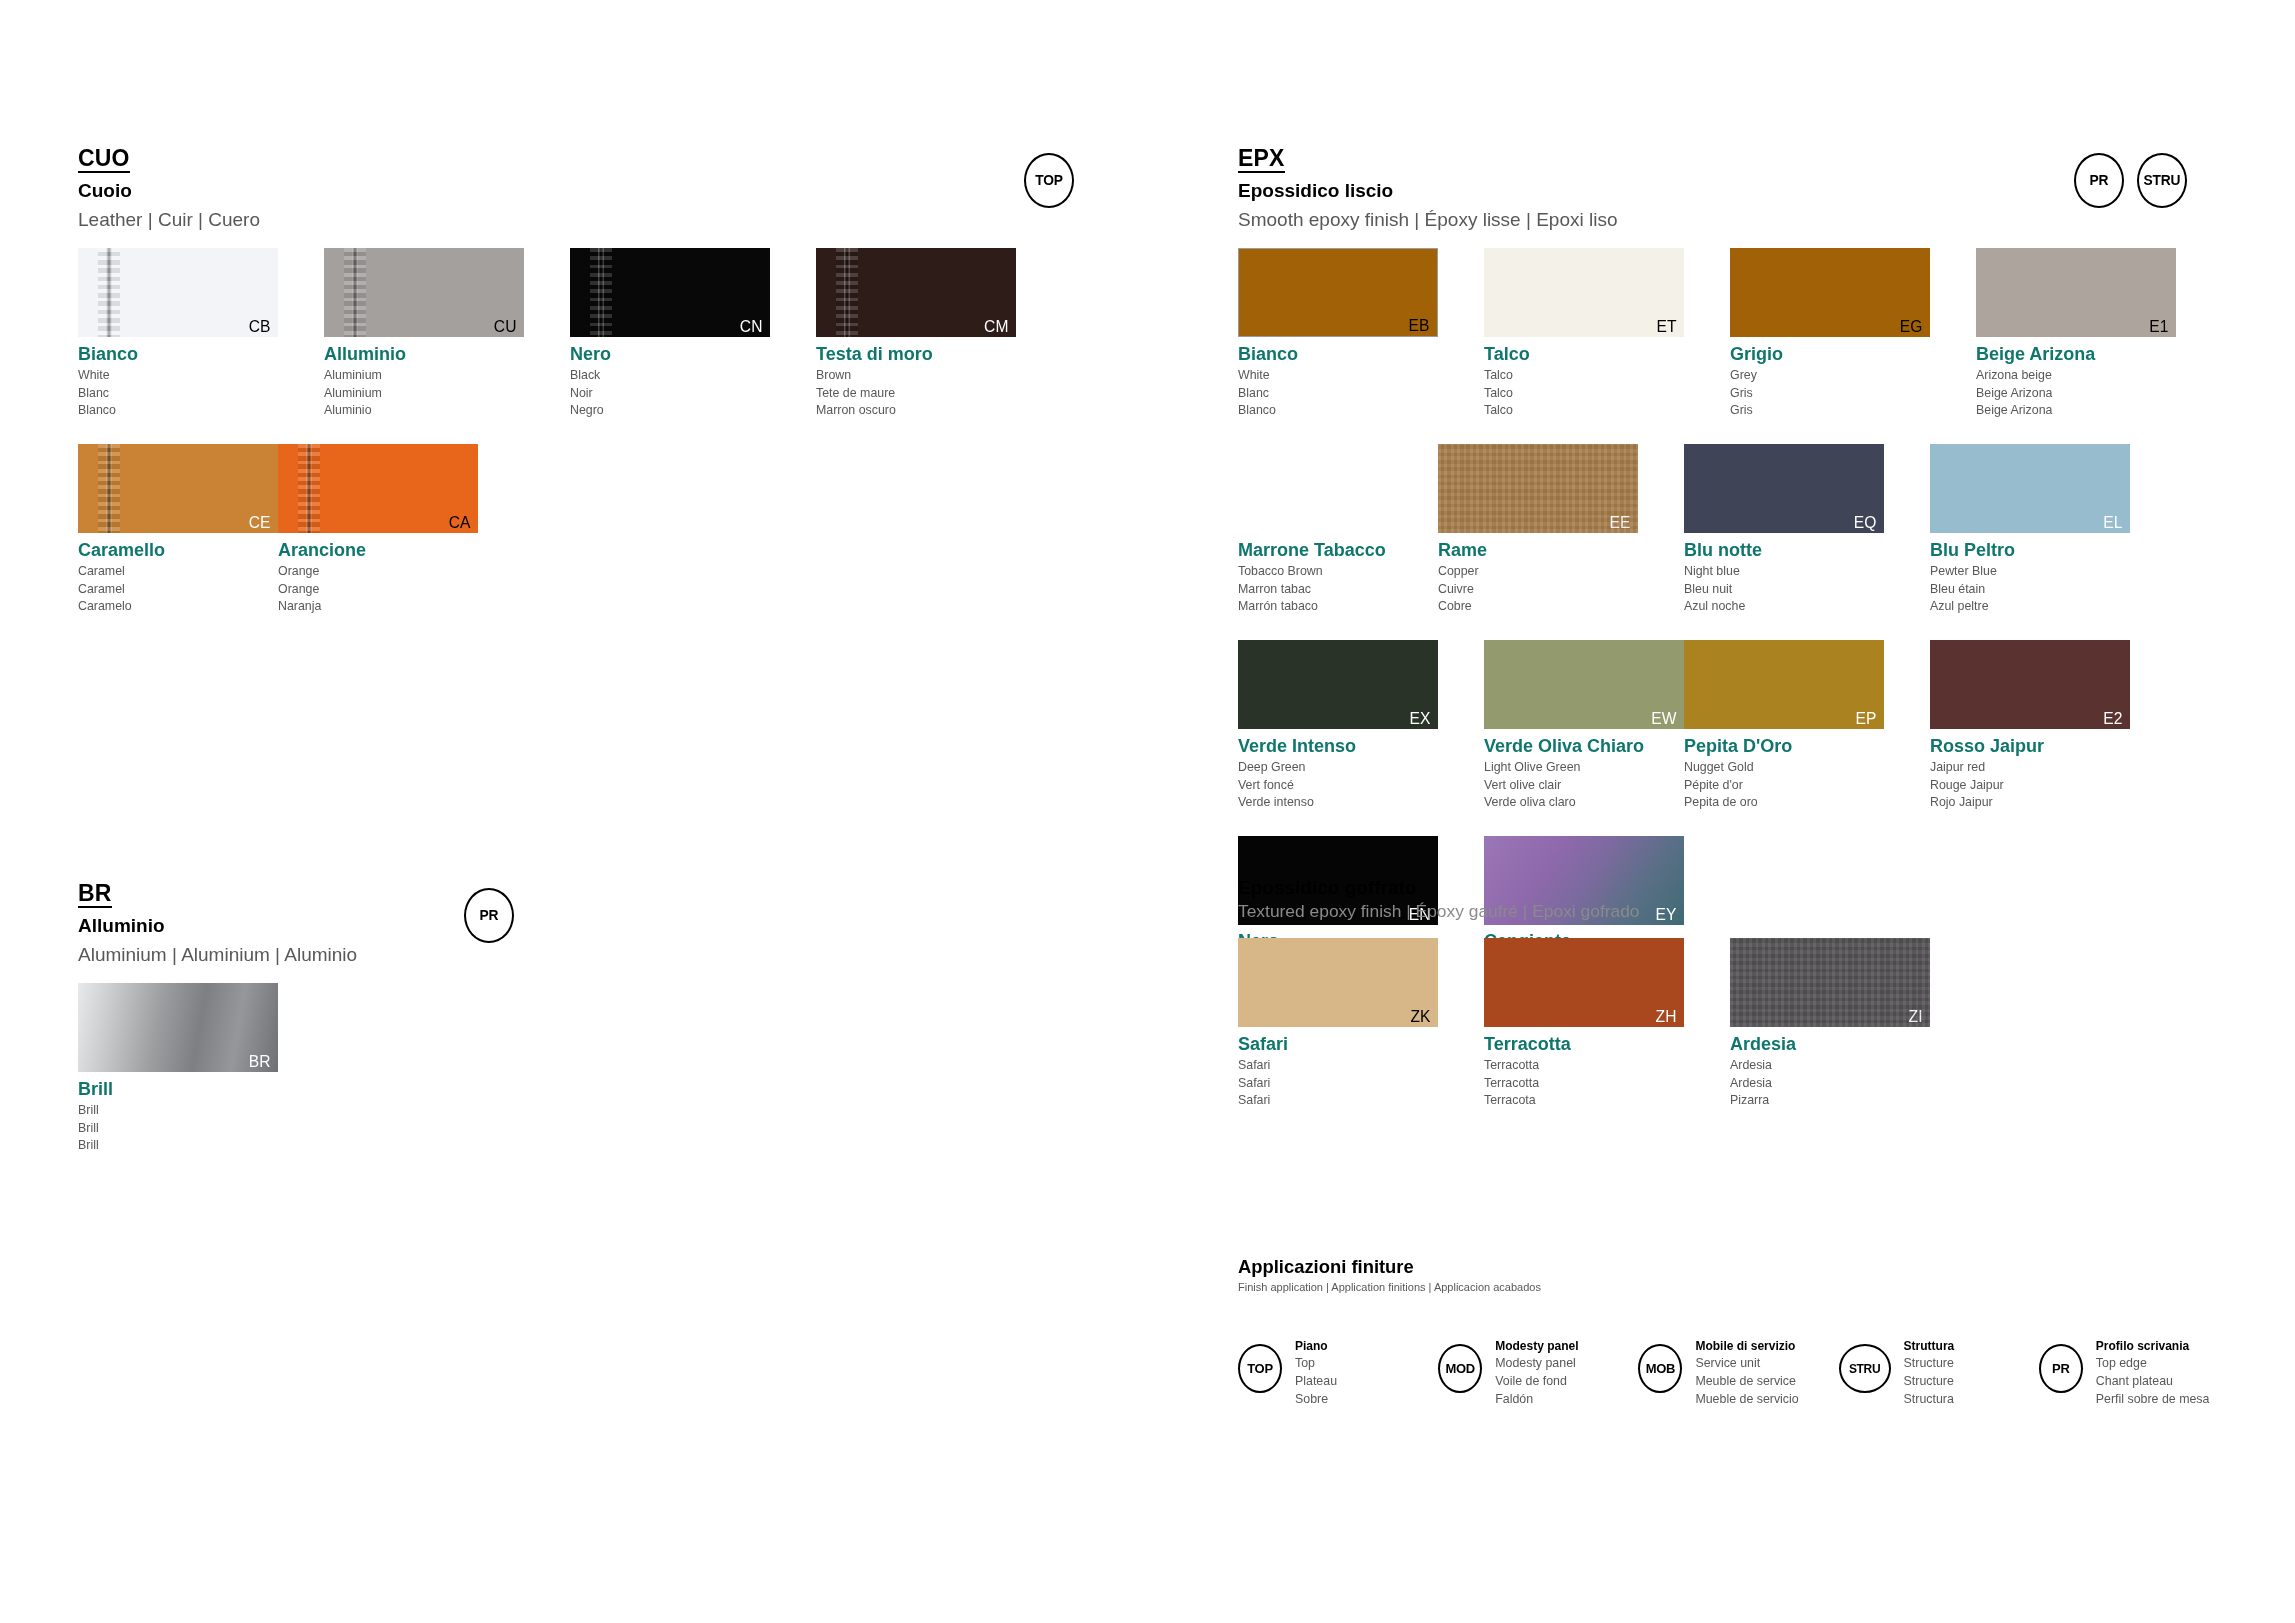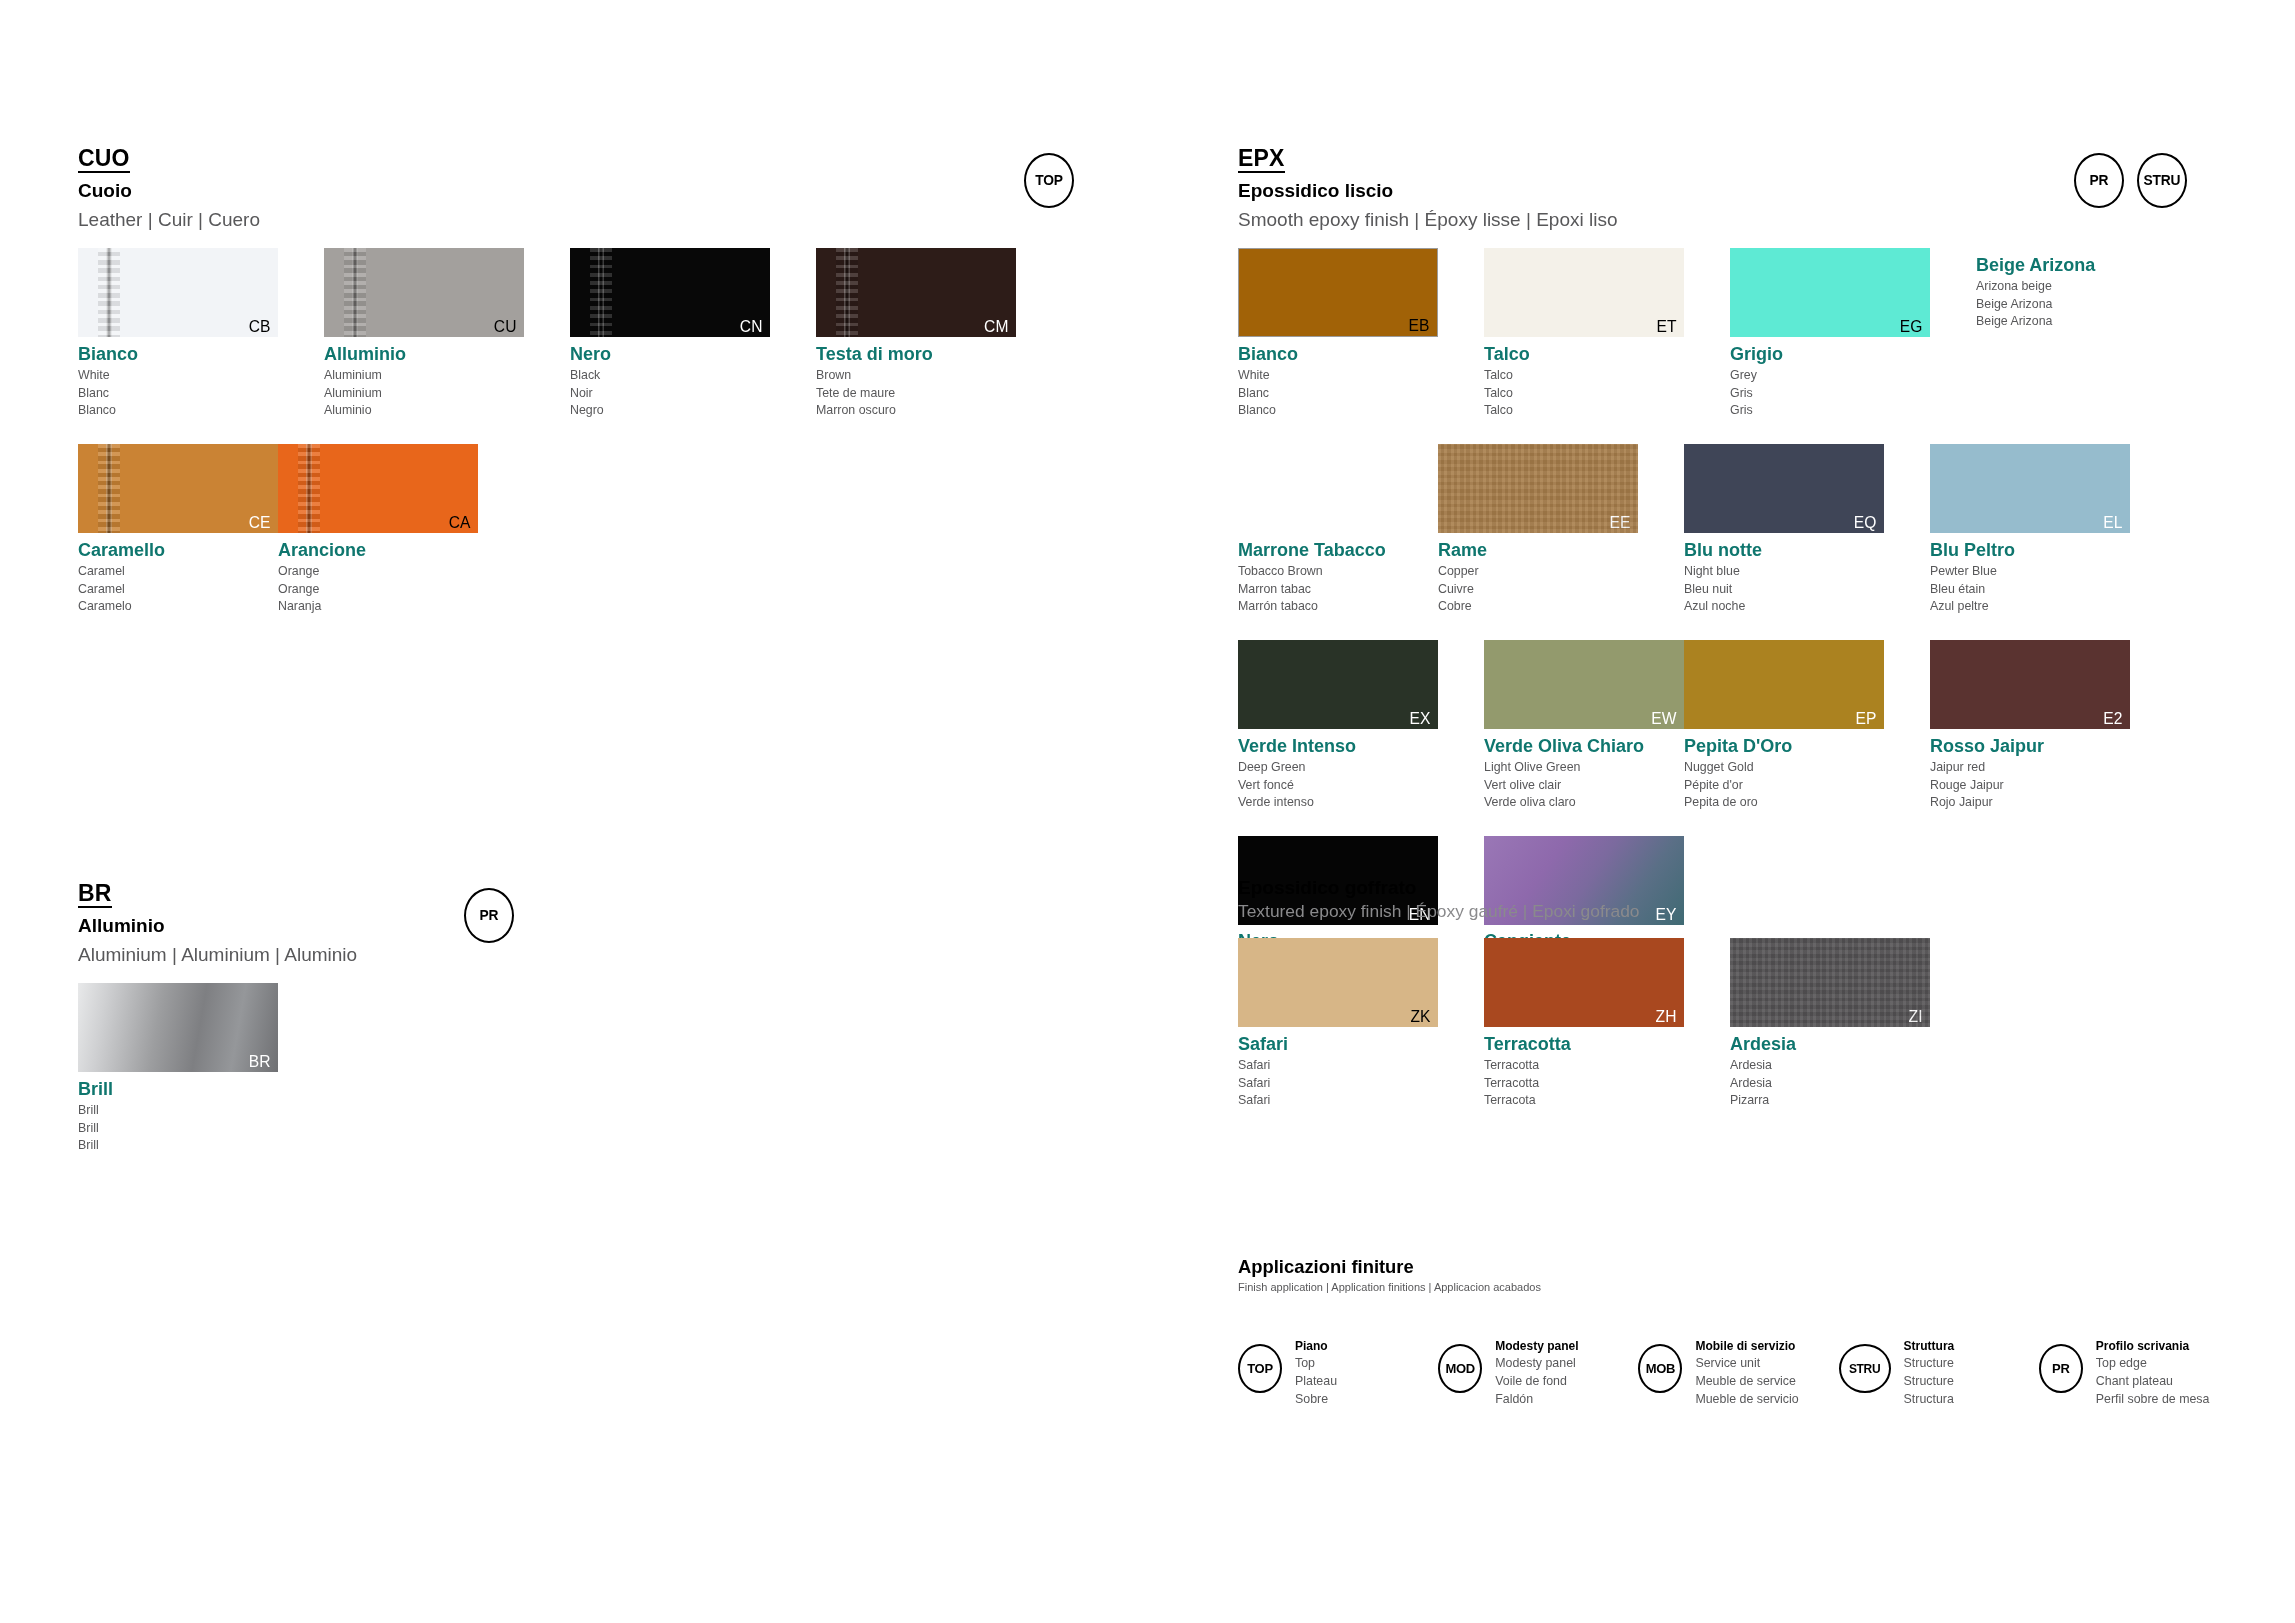--- a/index.html
+++ b/index.html
@@ -359,31 +359,34 @@
               <span class="code dark">ET</span>
             </div>
             <div class="names">
               <div class="n-it">Talco</div>
               <div class="n-tr">Talco</div>
               <div class="n-tr">Talco</div>
               <div class="n-tr">Talco</div>
             </div>
           </div>
           <div class="cell">
-            <div class="chip" style="background: #5eead4;">
+            <div class="chip" style="background: #a16207;">
               <span class="code dark">EG</span>
             </div>
             <div class="names">
               <div class="n-it">Grigio</div>
               <div class="n-tr">Grey</div>
               <div class="n-tr">Gris</div>
               <div class="n-tr">Gris</div>
             </div>
           </div>
           <div class="cell">
+            <div class="chip" style="background: rgb(174, 164, 158);">
+              <span class="code dark">E1</span>
+            </div>
             <div class="names">
               <div class="n-it">Beige Arizona</div>
               <div class="n-tr">Arizona beige</div>
               <div class="n-tr">Beige Arizona</div>
               <div class="n-tr">Beige Arizona</div>
             </div>
           </div>
           <div class="cell">
             <div class="chip">
               <span class="code light">EM</span>

